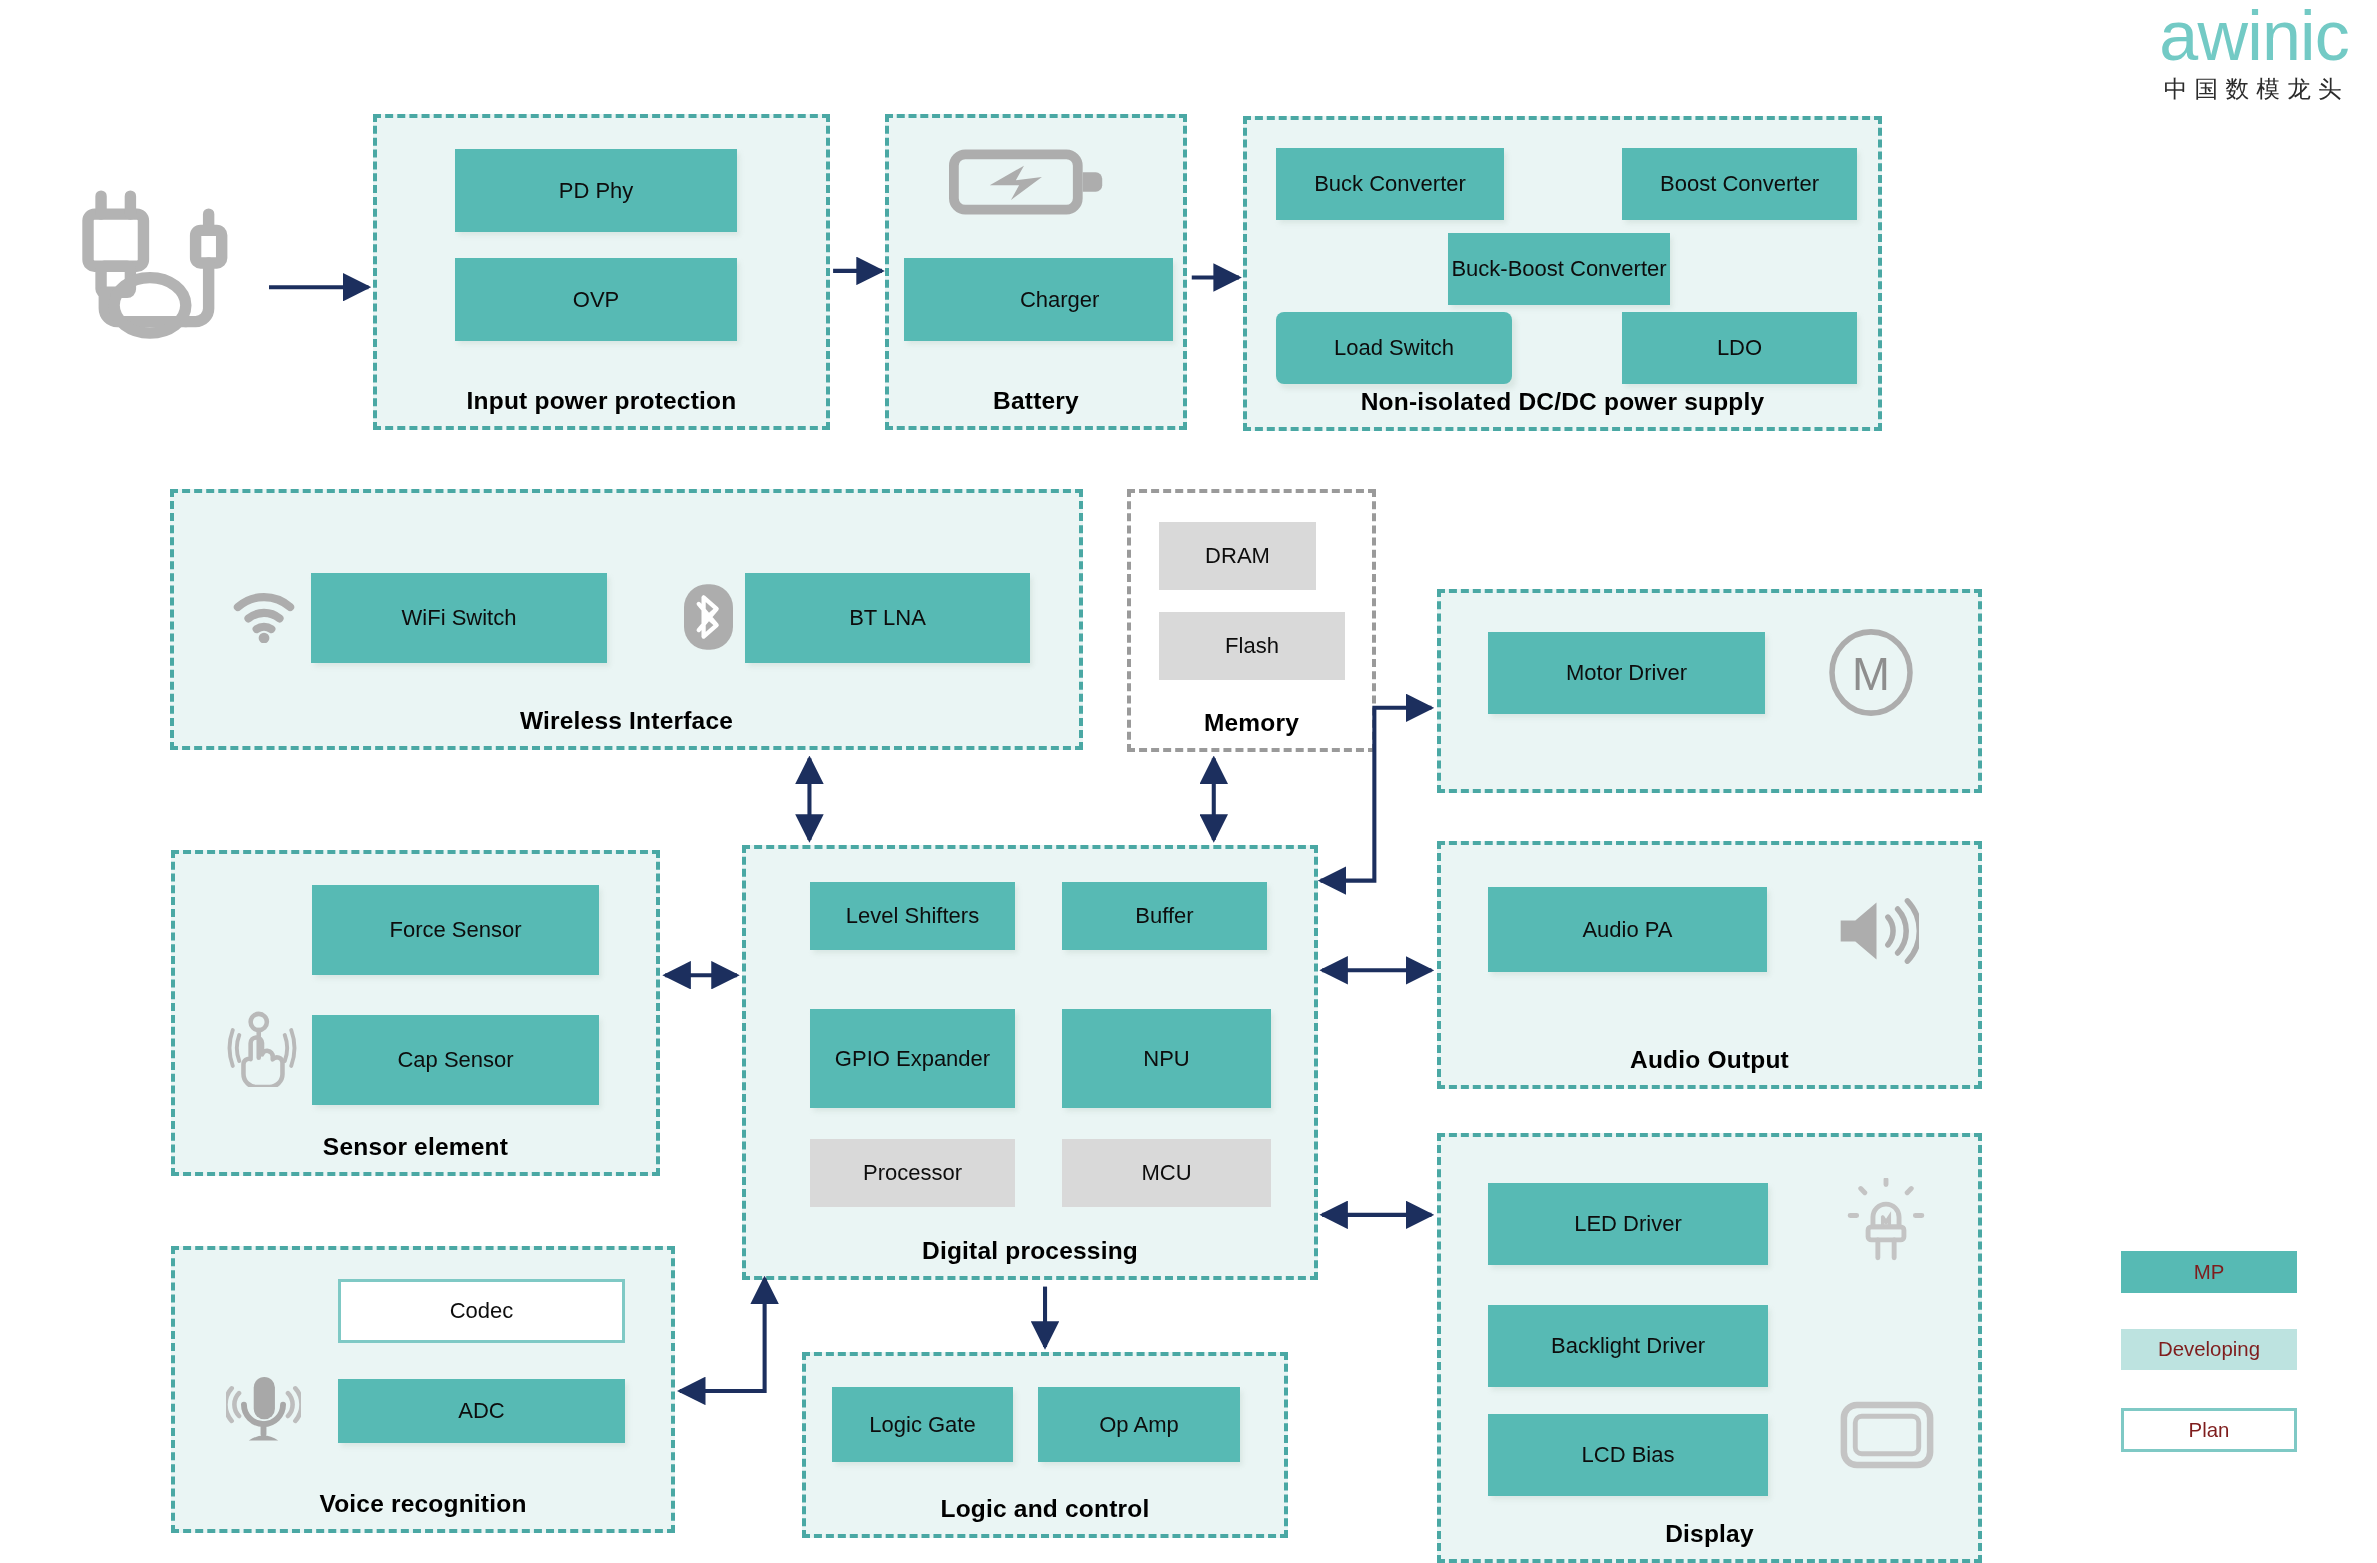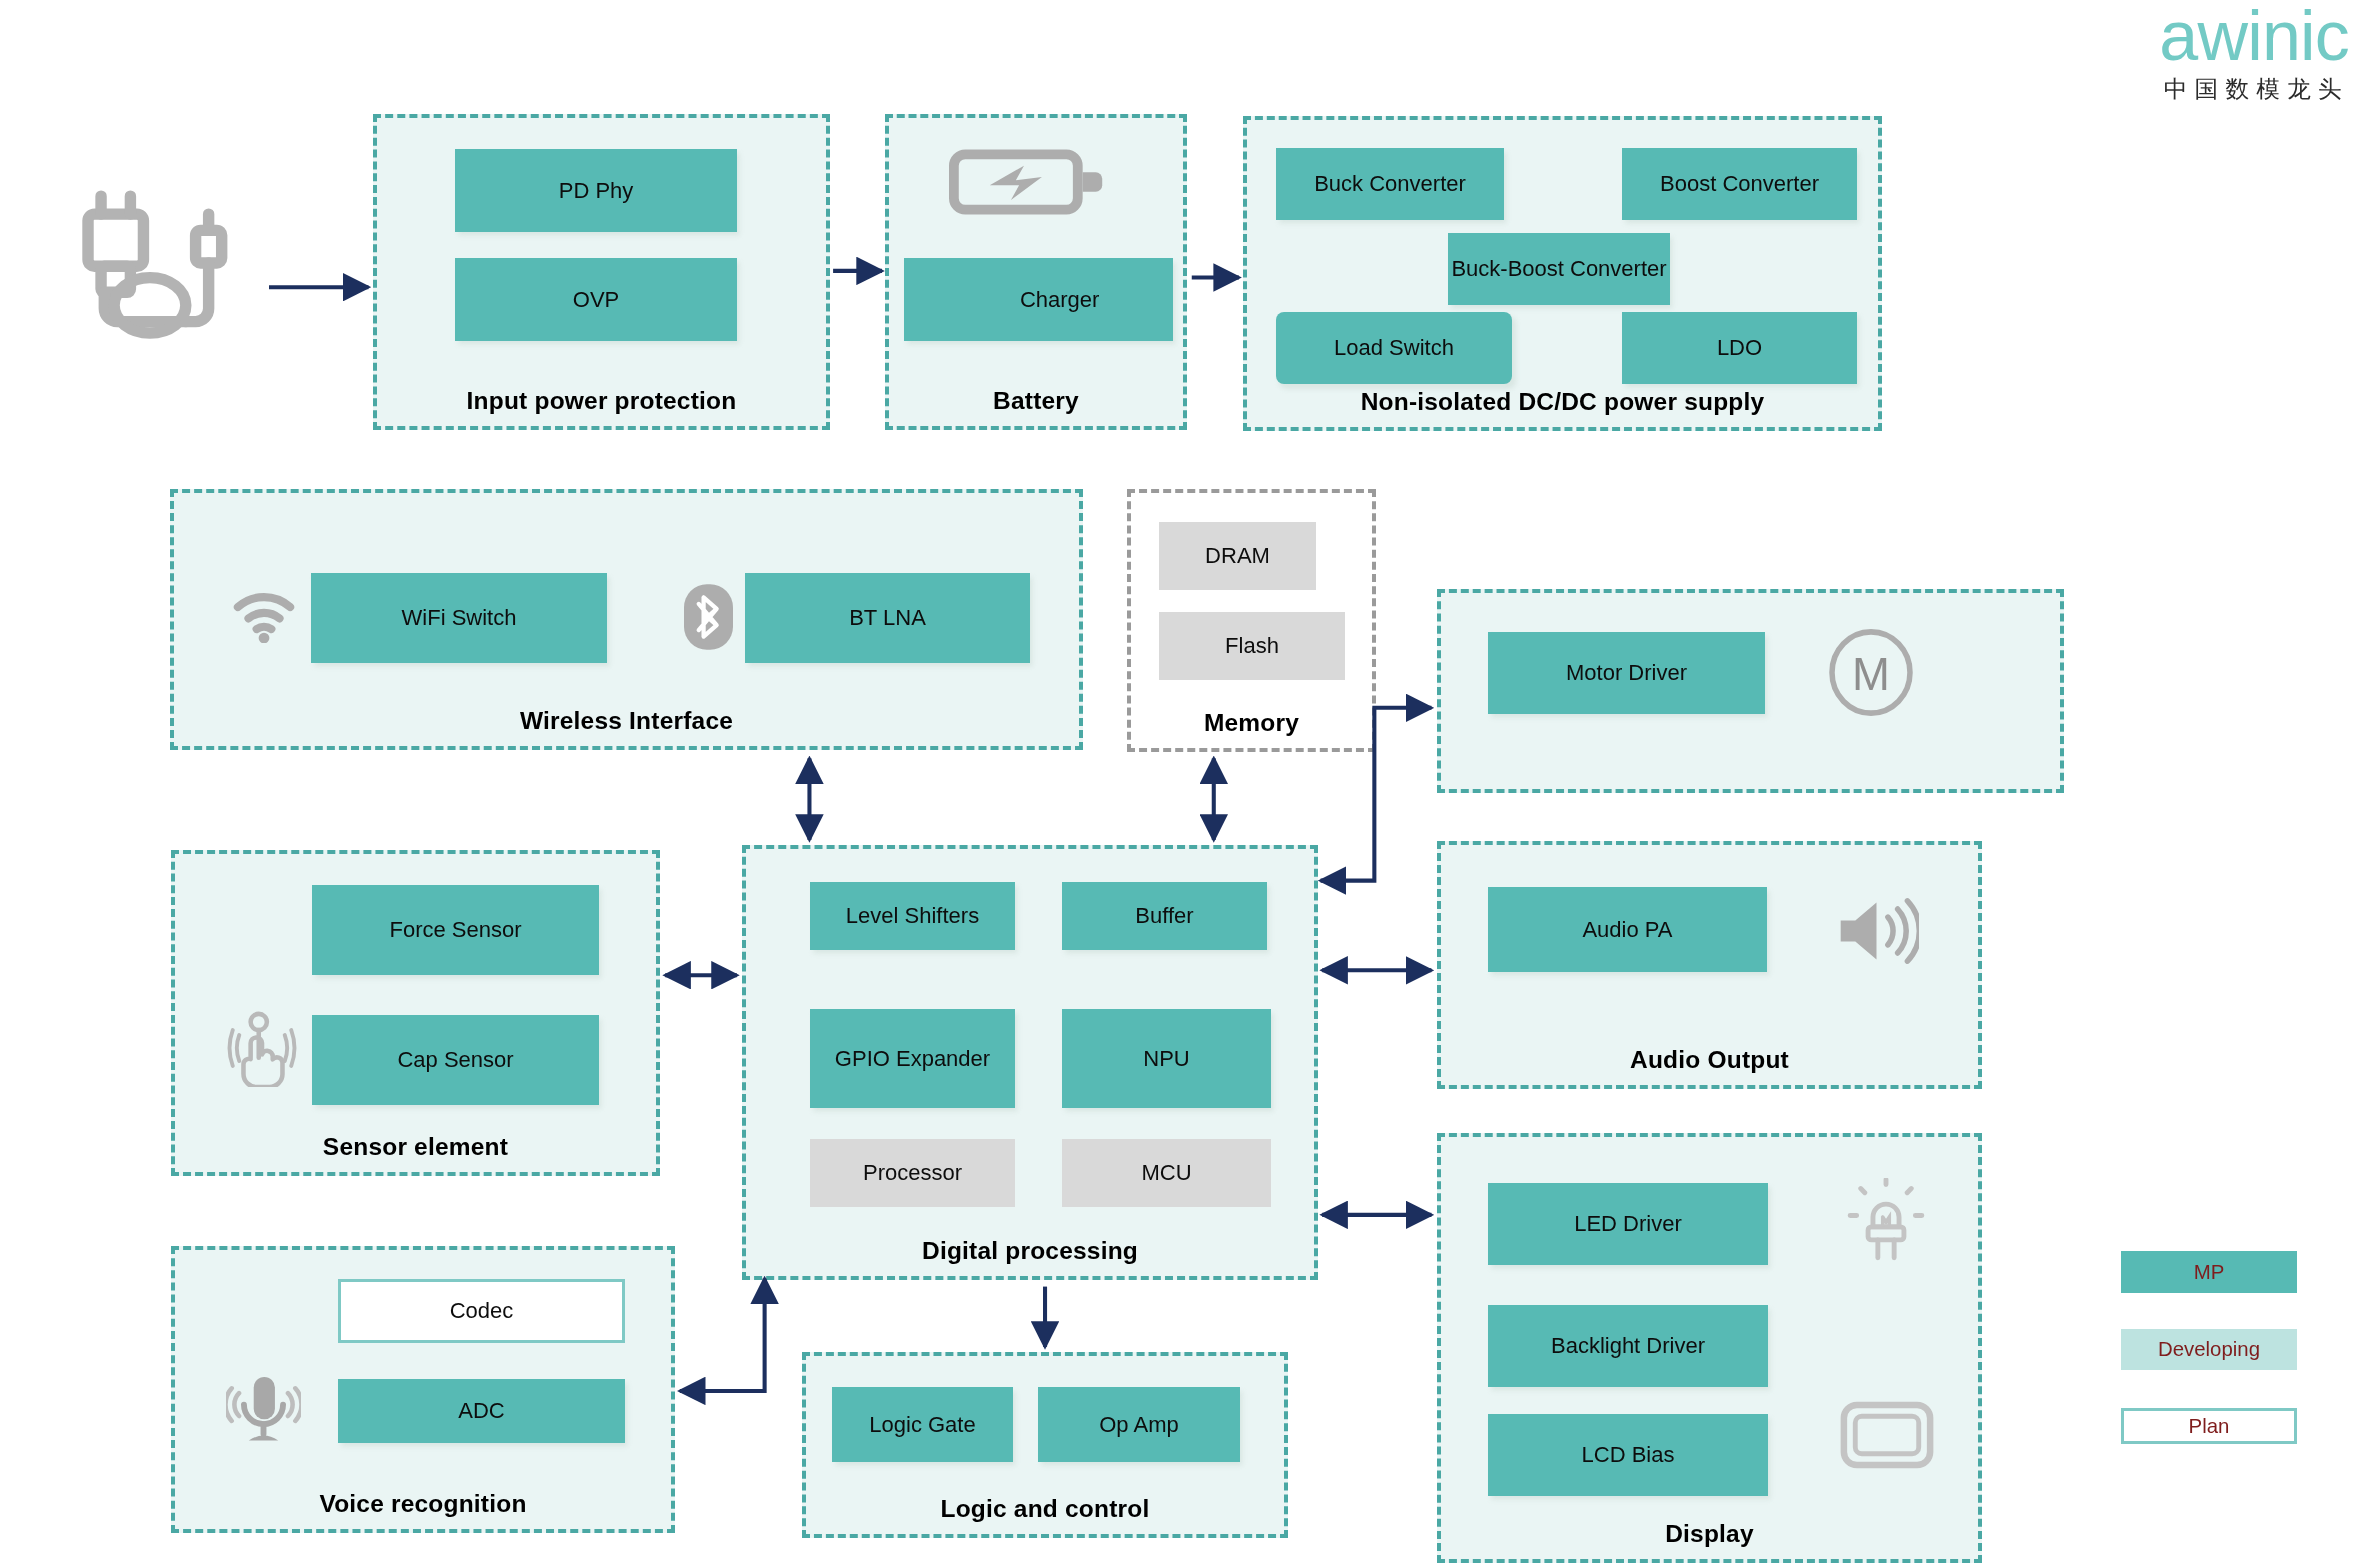--- a/index.html
+++ b/index.html
@@ -106,21 +106,21 @@
     <div class="blk mp" style="left:571px;top:80px;width:285px;height:90px;">BT LNA</div>
     <div class="grp-title">Wireless Interface</div>
   </div>
 
   <div class="group gray" style="left:1127px;top:489px;width:249px;height:263px;">
     <div class="blk gray" style="left:28px;top:29px;width:157px;height:68px;">DRAM</div>
     <div class="blk gray" style="left:28px;top:119px;width:186px;height:68px;">Flash</div>
     <div class="grp-title">Memory</div>
   </div>
 
-  <div class="group" style="left:1437px;top:589px;width:627px;height:204px;">
+  <div class="group" style="left:1437px;top:589px;width:545px;height:204px;">
     <div class="blk mp" style="left:47px;top:39px;width:277px;height:82px;">Motor Driver</div>
     <div class="icon" style="left:385px;top:34px;">
       <svg width="90" height="91" viewBox="0 0 55 56">
         <ellipse cx="27.5" cy="28" rx="24" ry="25" fill="none" stroke="#adadad" stroke-width="3.4"></ellipse>
         <text x="27.5" y="39" text-anchor="middle" font-family="Liberation Sans, sans-serif" font-size="28" fill="#8e8e8e">M</text>
       </svg>
     </div>
   </div>
 
   <div class="group" style="left:1437px;top:841px;width:545px;height:248px;">
@@ -201,21 +201,21 @@
 
   <div class="group" style="left:802px;top:1352px;width:486px;height:186px;">
     <div class="blk mp" style="left:26px;top:31px;width:181px;height:75px;">Logic Gate</div>
     <div class="blk mp" style="left:232px;top:31px;width:202px;height:75px;">Op Amp</div>
     <div class="grp-title">Logic and control</div>
   </div>
 
   <div class="legend" style="left:2121px;top:1251px;width:176px;height:188px;">
     <div class="lg-item lg-mp" style="left:0;top:0;width:176px;height:42px;">MP</div>
     <div class="lg-item lg-dev" style="left:0;top:78px;width:176px;height:41px;">Developing</div>
-    <div class="lg-item lg-plan" style="left:0;top:157px;width:176px;height:36px;text-align:center;">Plan</div>
+    <div class="lg-item lg-plan" style="left:0;top:157px;width:176px;height:44px;text-align:center;">Plan</div>
   </div>
 
   <svg id="wires" viewBox="0 0 2916 1918" width="2377" height="1564">
     <defs>
       <marker id="ah" viewBox="0 0 10 10" refX="9" refY="5" markerWidth="7" markerHeight="7" orient="auto-start-reverse">
         <path d="M0 0 L10 5 L0 10 z" fill="#1c2f5e"></path>
       </marker>
     </defs>
     <g stroke="#1c2f5e" stroke-width="5" fill="none">
 

